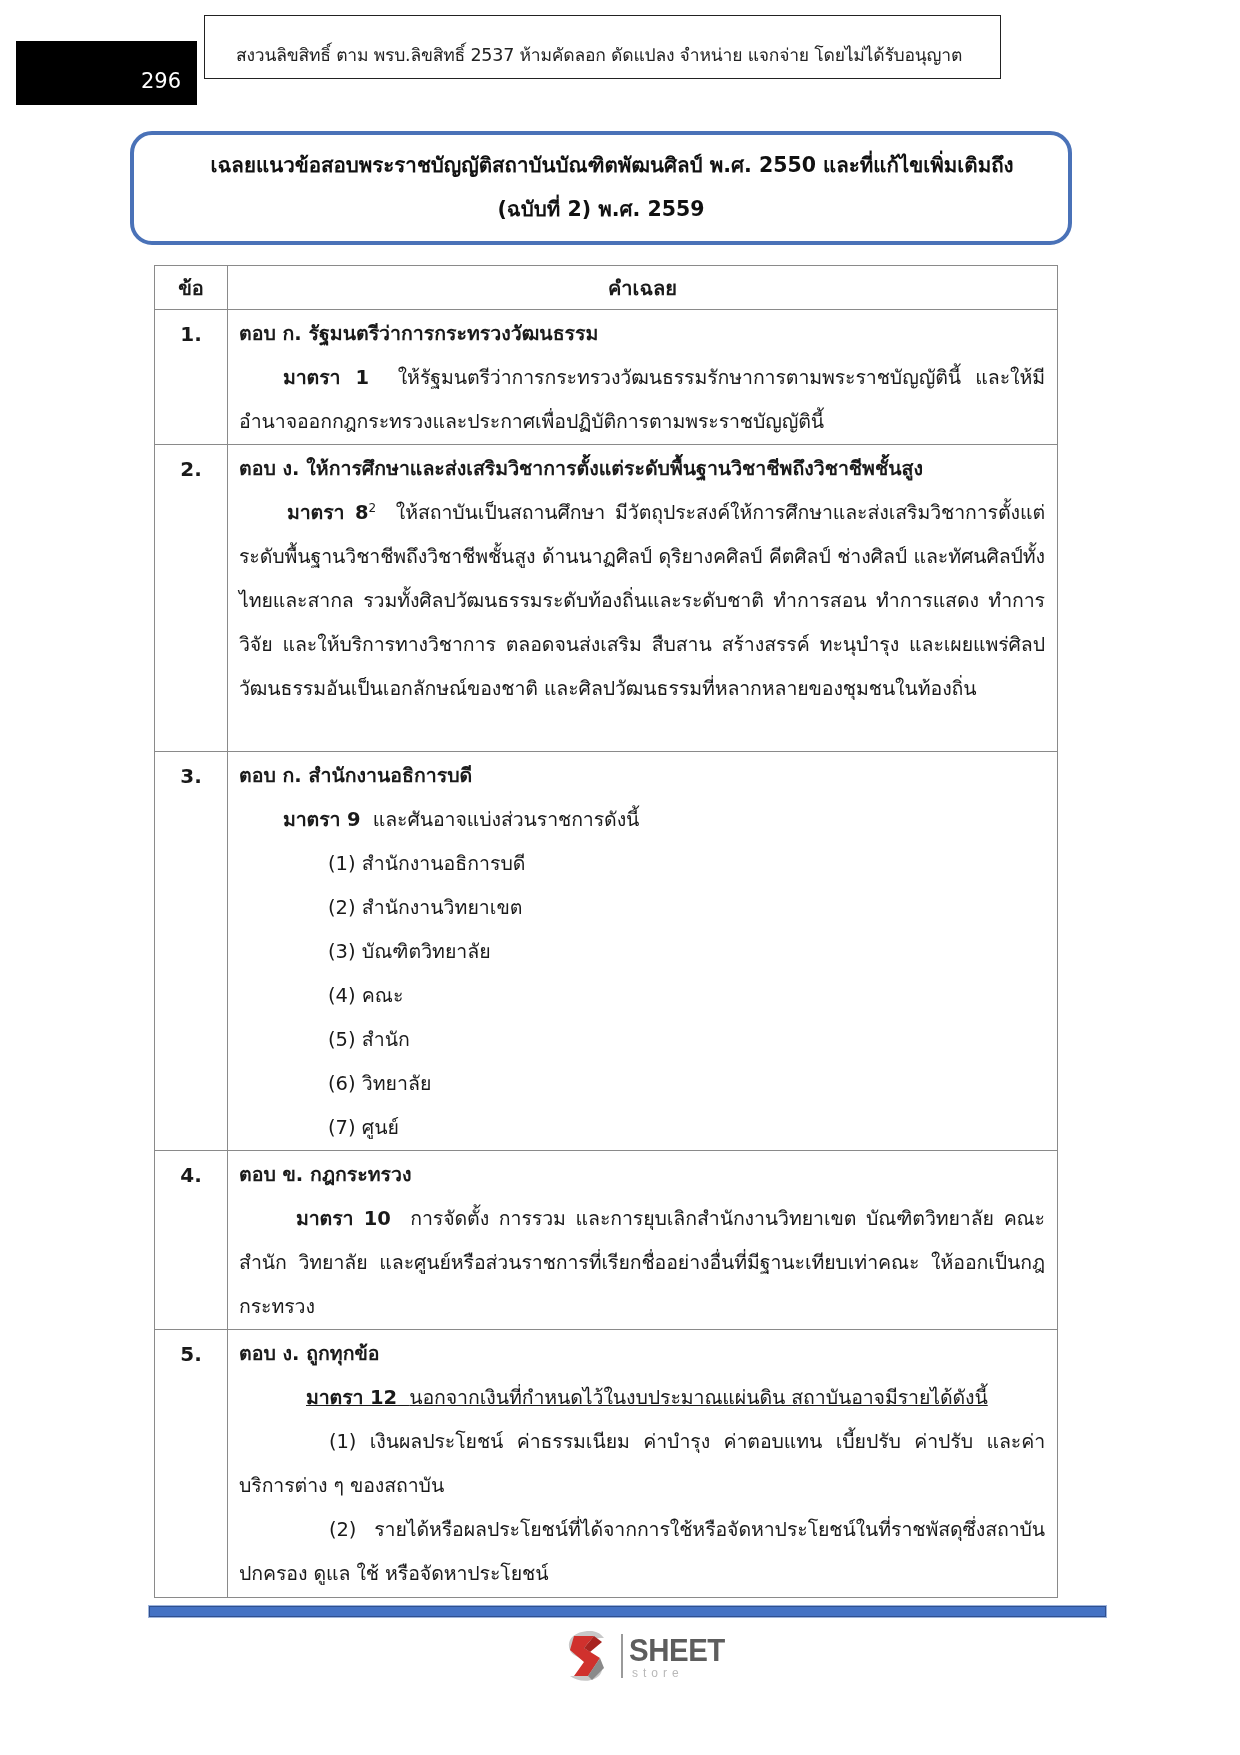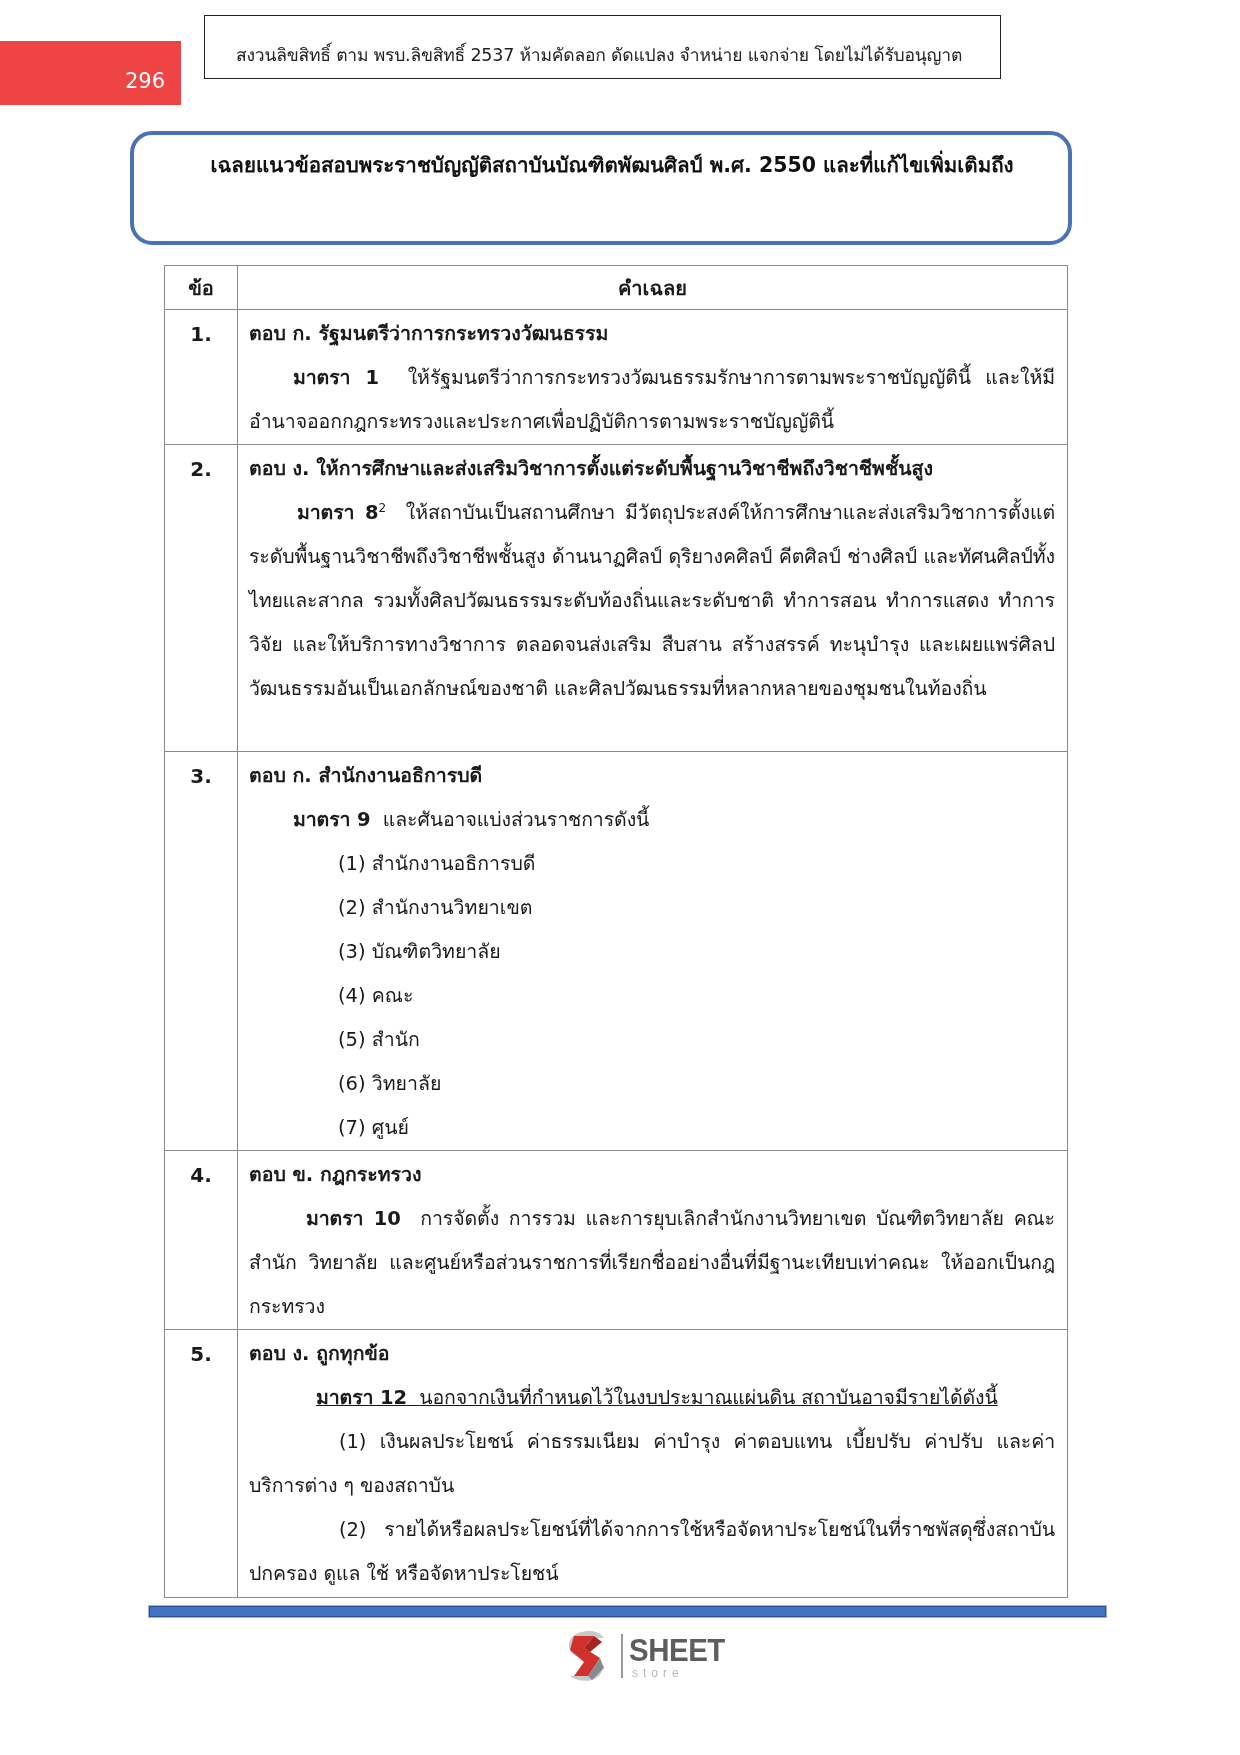--- a/index.html
+++ b/index.html
@@ -1,27 +1,27 @@
 <!DOCTYPE html>
 <html><head>
   <meta charset="utf-8">
   <style>
     html, body { margin:0; padding:0; background:#ffffff; }
     body { width:1240px; height:1755px; position:relative; overflow:hidden;
            font-family:"DejaVu Sans", "Liberation Sans", sans-serif; color:#1a1a1a; }
-    .page-num-box { position:absolute; left:0; top:41px; width:181px; height:64px; background:#ef4444; }
+    .page-num-box { position:absolute; left:16px; top:41px; width:181px; height:64px; background:#000000; }
     .page-num { position:absolute; right:16px; bottom:12px; color:#fff; font-size:21px; font-family:"DejaVu Sans", sans-serif; }
     .copyright-box { position:absolute; left:204px; top:15px; width:797px; height:64px;
            border:1.5px solid #222; box-sizing:border-box; }
     .copyright-text { position:absolute; left:31px; top:25px; font-size:17.5px; white-space:nowrap; color:#222; letter-spacing:-0.2px; }
     .title-box { position:absolute; left:130px; top:131px; width:942px; height:114px; box-sizing:border-box;
            border:4px solid #4a72b8; border-radius:22px; text-align:center; }
     .title-line { font-weight:bold; font-size:20.5px; line-height:44px; white-space:nowrap; color:#111; }
     .title-line.l1 { margin-top:8px;padding-left:22px; }
-    table.answers { position:absolute; left:164px; top:265px; width:903px; border-collapse:collapse; table-layout:fixed; }
+    table.answers { position:absolute; left:154px; top:265px; width:903px; border-collapse:collapse; table-layout:fixed; }
     table.answers td, table.answers th { border:1.5px solid #8a8a8a; vertical-align:top; padding:0; }
     col.c1 { width:73px; } col.c2 { width:830px; }
     th { height:43px; font-weight:bold; font-size:20px; text-align:center; vertical-align:middle !important; }
     .num { font-weight:bold; font-size:20px; text-align:center; line-height:44px; padding-top:2px !important; }
     .cell { padding:2px 12px 0 11px !important; font-size:19.5px; line-height:44px; }
     .ans { font-weight:bold; white-space:nowrap; }
     .para { text-align:justify; text-align-last:left; letter-spacing:-0.1px; }
     .ind1 { text-indent:44px; } .ind2 { text-indent:48px; } .ind3 { text-indent:57px; } .ind4 { text-indent:67px;text-decoration:underline; } .ind5 { text-indent:90px; }
     .sec { font-weight:bold; }
     .item { padding-left:89px; white-space:nowrap; }
@@ -42,20 +42,21 @@
 <div class="page-num-box">
   <span class="page-num">296</span>
 </div>
 
 <div class="copyright-box">
   <span class="copyright-text">สงวนลิขสิทธิ์ ตาม พรบ.ลิขสิทธิ์ 2537 ห้ามคัดลอก ดัดแปลง จำหน่าย แจกจ่าย โดยไม่ได้รับอนุญาต</span>
 </div>
 
 <div class="title-box">
   <div class="title-line l1">เฉลยแนวข้อสอบพระราชบัญญัติสถาบันบัณฑิตพัฒนศิลป์ พ.ศ. 2550 และที่แก้ไขเพิ่มเติมถึง</div>
+  <div class="title-line">(ฉบับที่ 2) พ.ศ. 2559</div>
 </div>
 
 <table class="answers">
   <colgroup>
       <col class="c1">
       <col class="c2">
     </colgroup>
   <tbody>
       <tr>
     <th>ข้อ</th>

